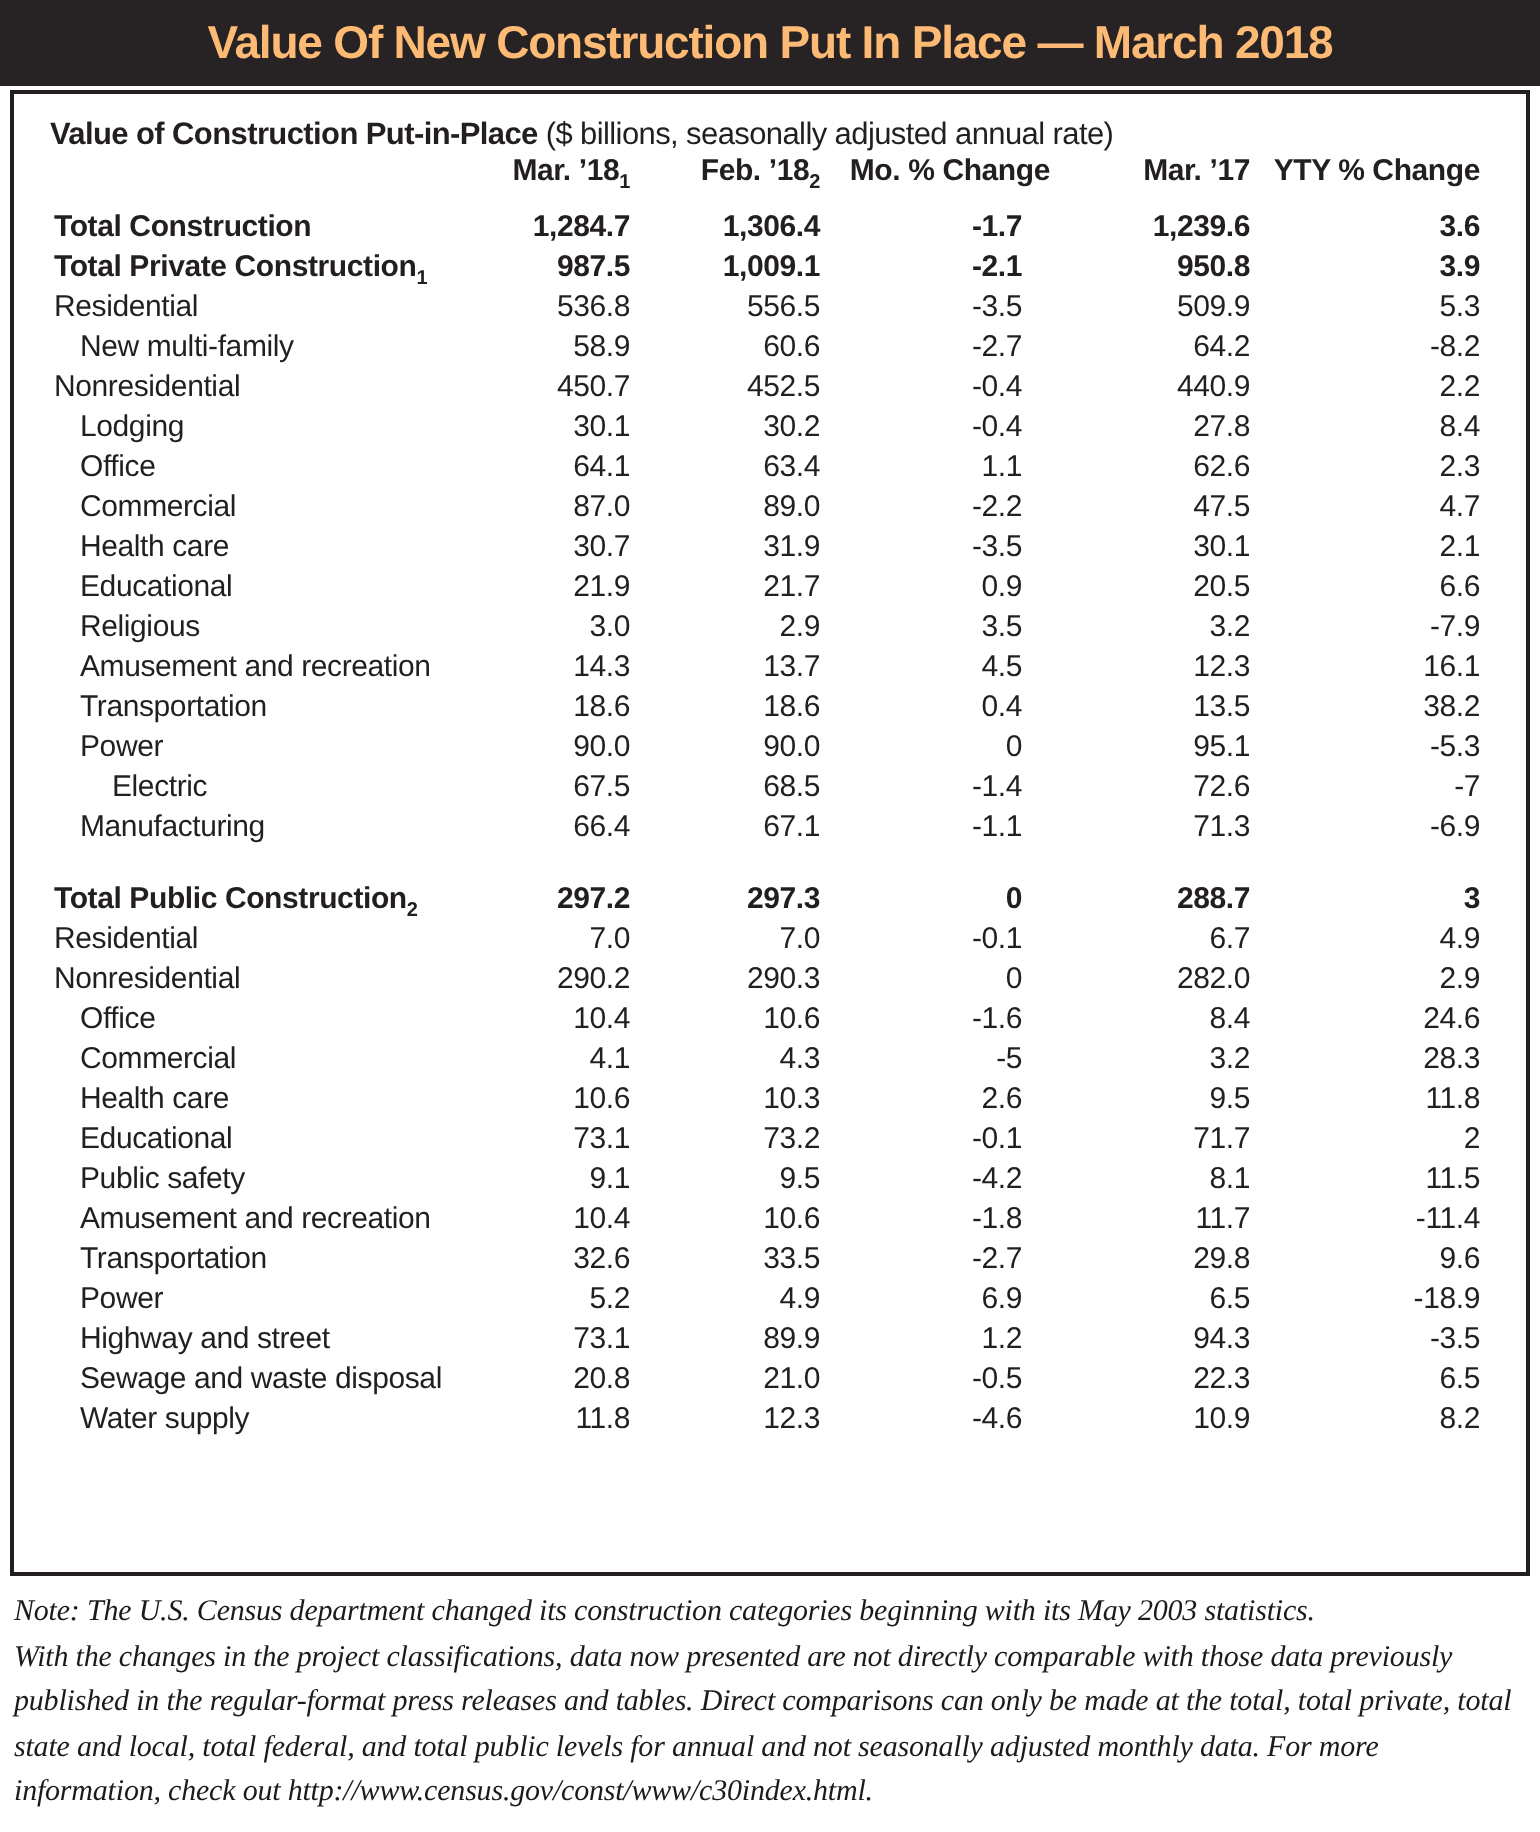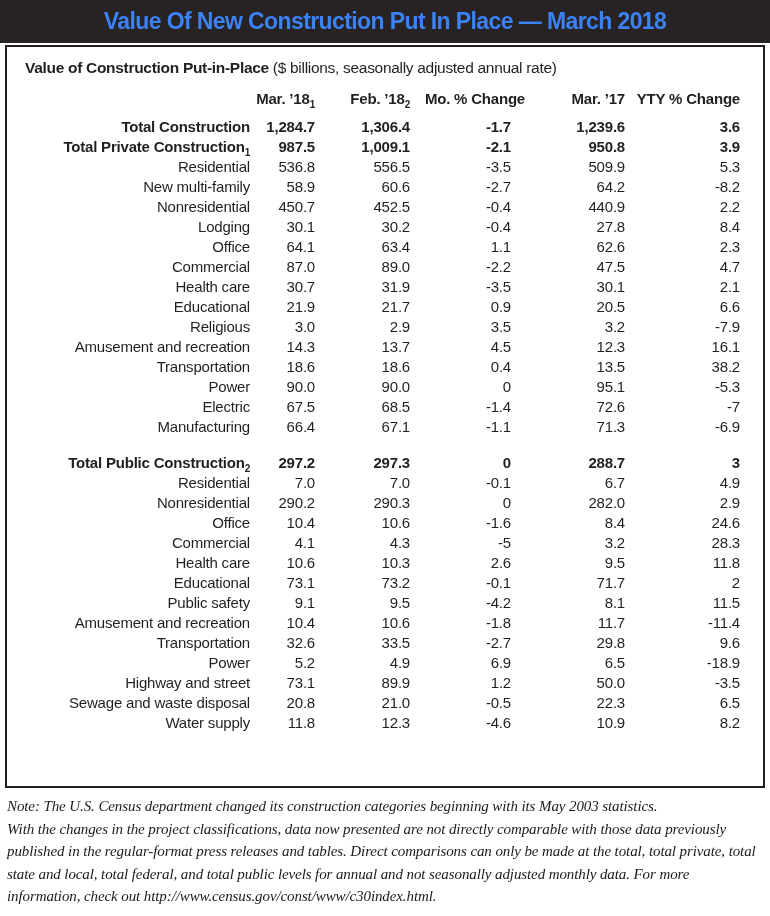--- a/index.html
+++ b/index.html
@@ -13,21 +13,21 @@
   }
 
   
   .title-bar {
     height: 43px;
     background: #272324;
     display: flex; align-items: center; justify-content: center;
   }
   .title-bar h1 {
     margin: 0;
-    color: #3b82f6;
+    color: #fdba74;
     font-size: 23px;
     font-weight: 700;
     letter-spacing: -0.6px;
     white-space: nowrap;
   }
 
   
   .table-box {
     margin: 2px 5px 0 5px;
     height: 743px;
@@ -38,21 +38,20 @@
 
   .subtitle {
     margin: 2px 0 0 0;
     font-size: 15.5px;
     letter-spacing: -0.3px;
     white-space: nowrap;
   }
   .subtitle strong { font-weight: 700; }
 
   table {
-    margin-top: 13px;
     width: 723px;
     border-collapse: collapse;
     table-layout: fixed;
     font-size: 15px;
     letter-spacing: -0.2px;
   }
   col.c-lbl { width: 225px; }
   col.c1 { width: 73px; }
   col.c2 { width: 95px; }
   col.c3 { width: 115px; }
@@ -70,21 +69,21 @@
 
   tbody td {
     height: 20px;
     line-height: 20px;
     padding: 0;
     white-space: nowrap;
     vertical-align: bottom;
   }
   tbody td.num { text-align: right; padding-right: 8px; }
   tbody td:nth-child(4) { padding-right: 22px; }  
-  tbody td.lbl { text-align: right; }
+  tbody td.lbl { text-align: left; }
   .ind0 { padding-left: 2px; }
   .ind1 { padding-left: 15px; }
   .ind2 { padding-left: 31px; }
   tr.bold td { font-weight: 700; }
   tr.gap td { padding-top: 16px; }
   sub { font-size: 10px; line-height: 0; }
 
   
   .notes {
     margin: 7px 6px 0 7px;
@@ -343,21 +342,21 @@
             <td class="num">4.9</td>
             <td class="num">6.9</td>
             <td class="num">6.5</td>
             <td class="num">-18.9</td>
           </tr>
           <tr>
             <td class="lbl ind1">Highway and street</td>
             <td class="num">73.1</td>
             <td class="num">89.9</td>
             <td class="num">1.2</td>
-            <td class="num">50.0</td>
+            <td class="num">94.3</td>
             <td class="num">-3.5</td>
           </tr>
           <tr>
             <td class="lbl ind1">Sewage and waste disposal</td>
             <td class="num">20.8</td>
             <td class="num">21.0</td>
             <td class="num">-0.5</td>
             <td class="num">22.3</td>
             <td class="num">6.5</td>
           </tr>

